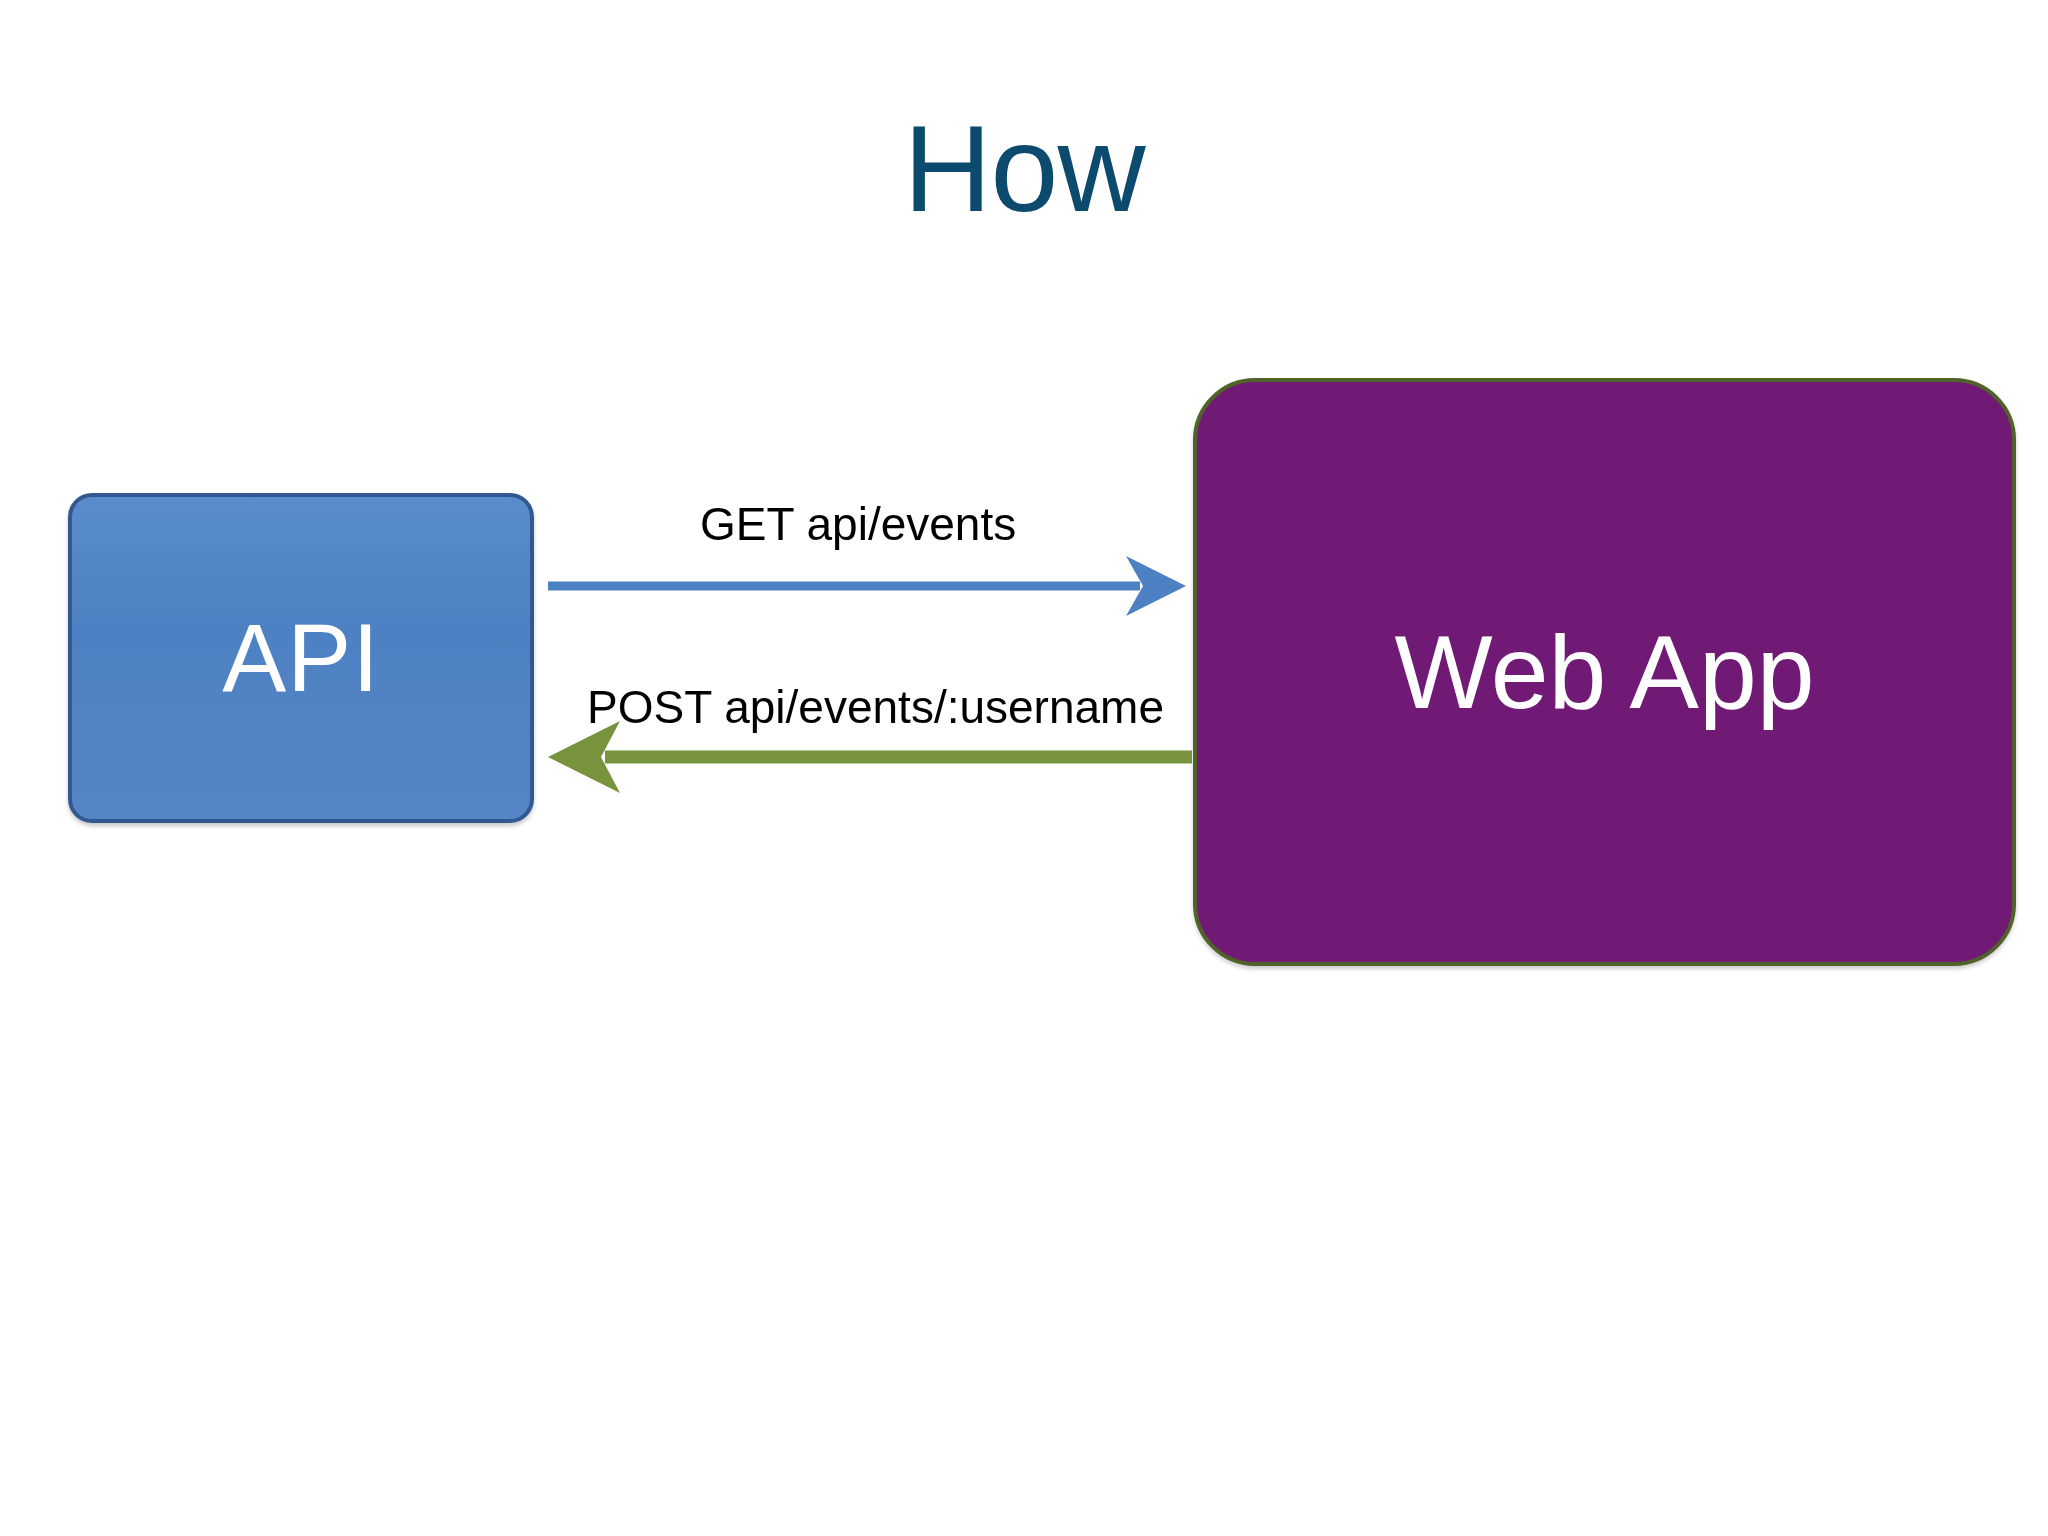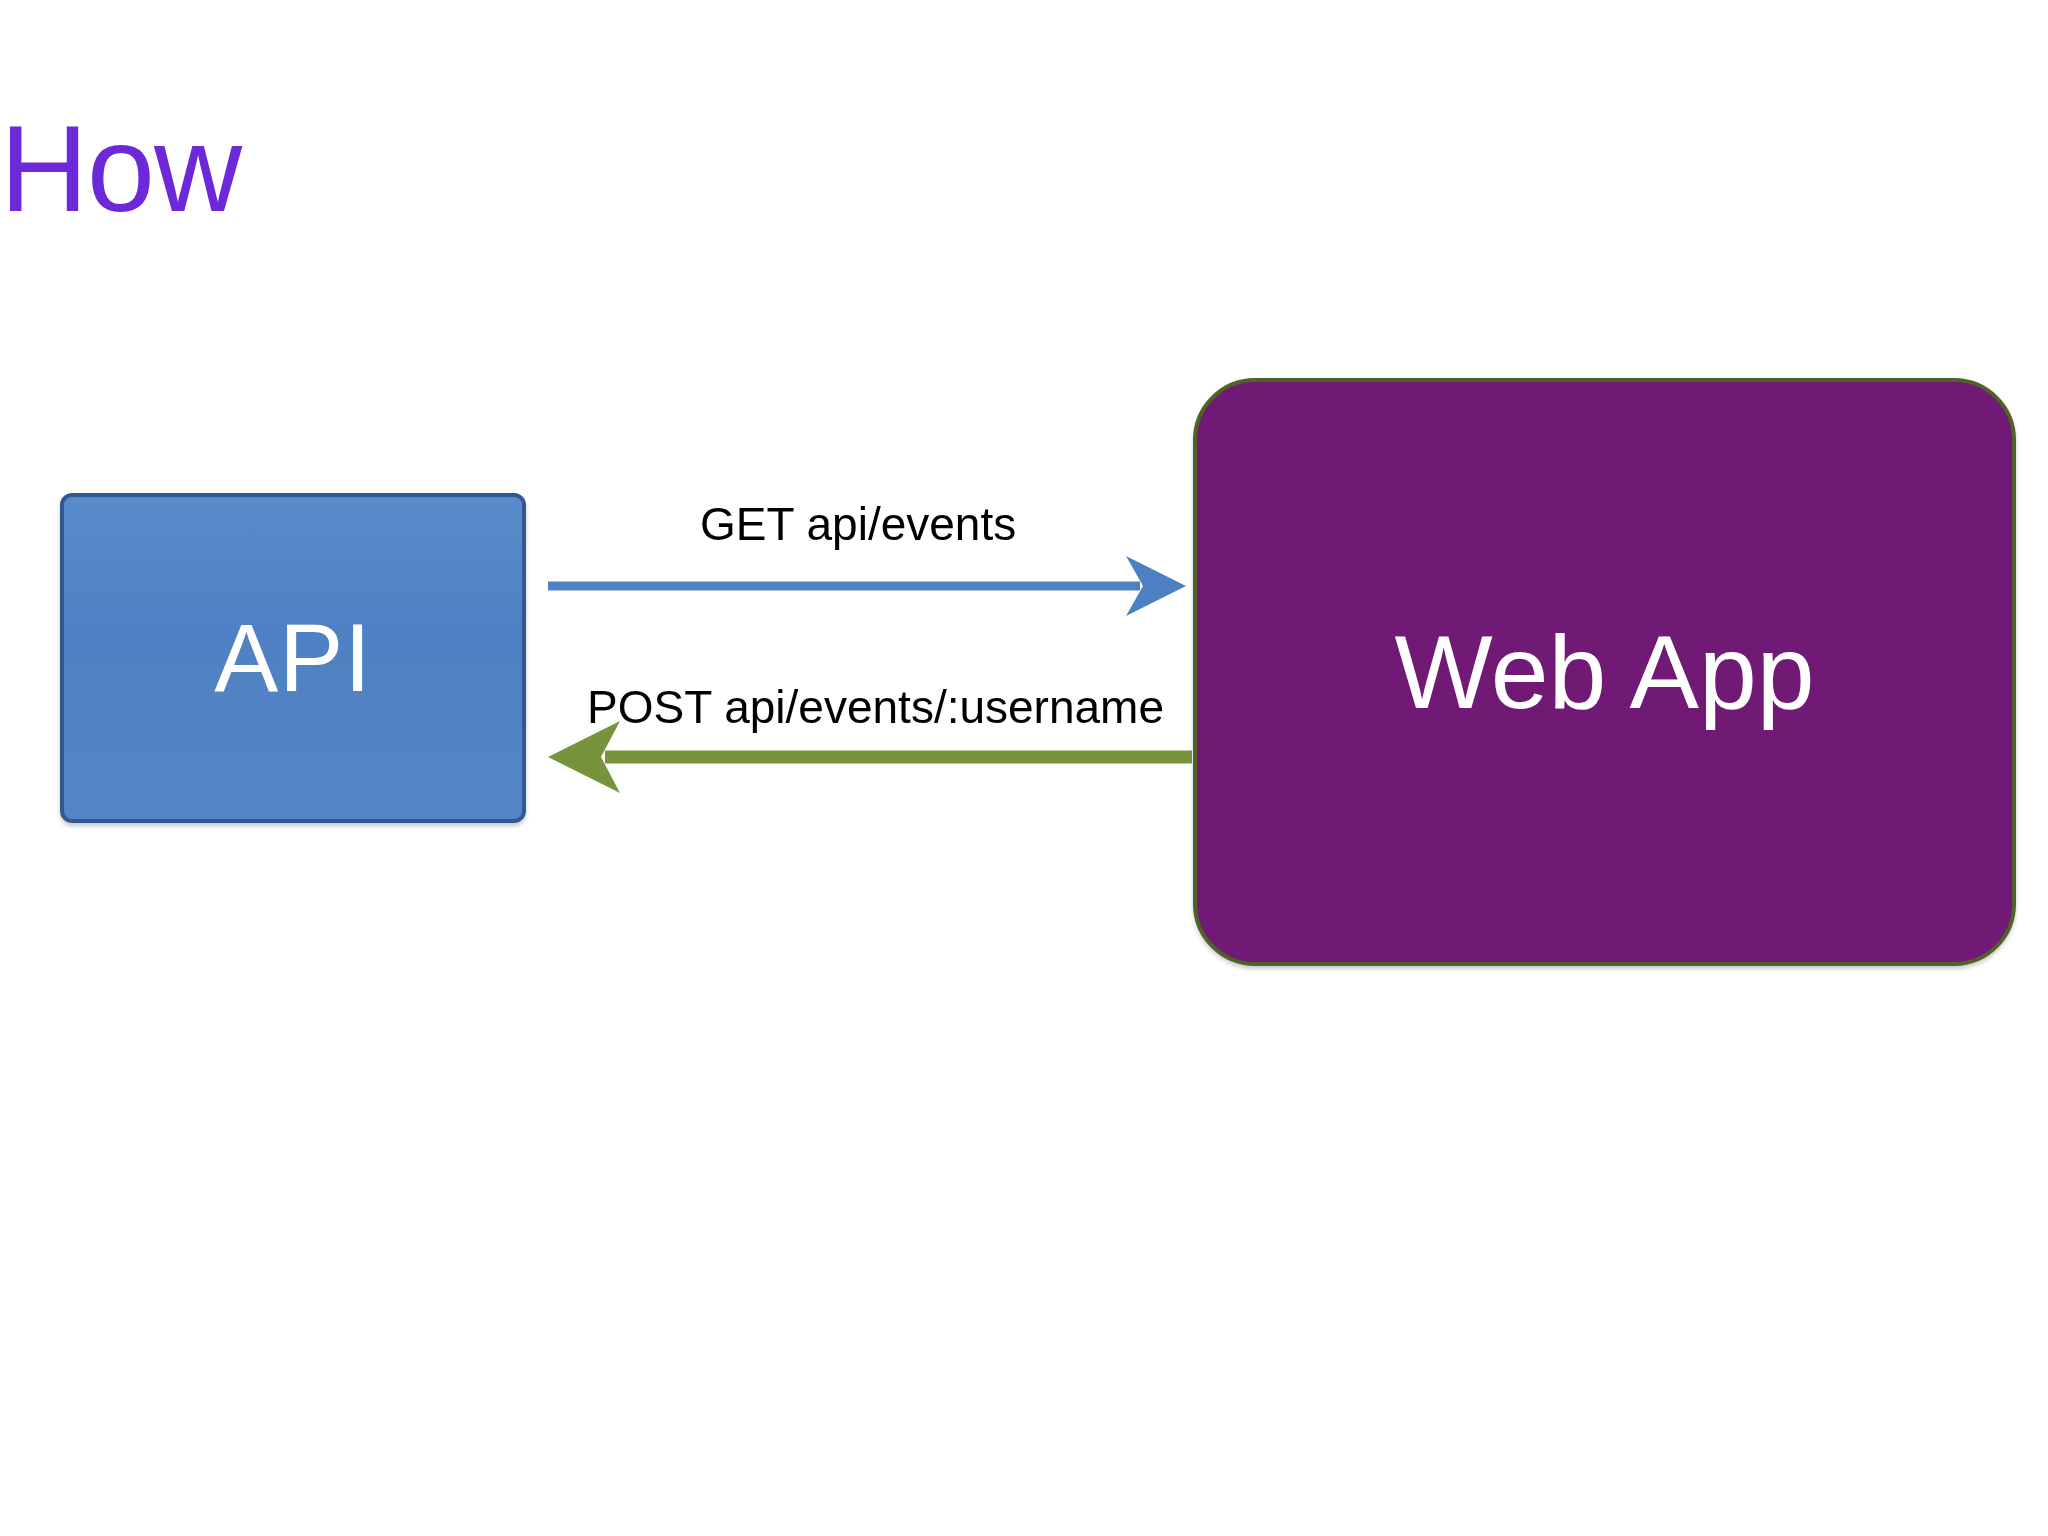--- a/index.html
+++ b/index.html
@@ -17,44 +17,45 @@
     background: #ffffff;
     overflow: hidden;
   }
 
   
   #slide-title {
     position: absolute;
     left: 0;
     top: 108px;
     width: 2048px;
+    text-align: center;
     font-size: 122px;
     line-height: 1.0;
-    color: #6d28d9;
+    color: #0c4a6e;
     font-weight: 400;
     letter-spacing: -1px;
   }
 
   
   .node {
     position: absolute;
     display: flex;
     align-items: center;
     justify-content: center;
     box-sizing: border-box;
     color: #ffffff;
     font-weight: 400;
   }
 
   #node-api {
-    left: 60px;
+    left: 68px;
     top: 493px;
     width: 466px;
     height: 330px;
-    border-radius: 12px;
+    border-radius: 24px;
     background: linear-gradient(180deg, #5a8ccb 0%, #4e81c3 42%, #5585c6 100%);
     border: 4px solid #31598f;
     box-shadow: 0 3px 4px rgba(0,0,0,0.22);
     font-size: 96px;
     letter-spacing: 1px;
   }
 
   #node-webapp {
     left: 1193px;
     top: 378px;

